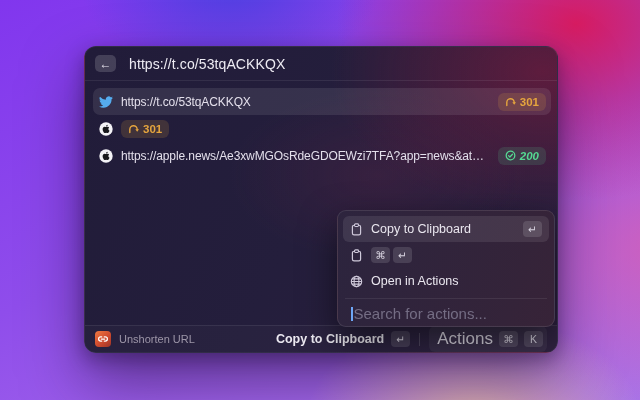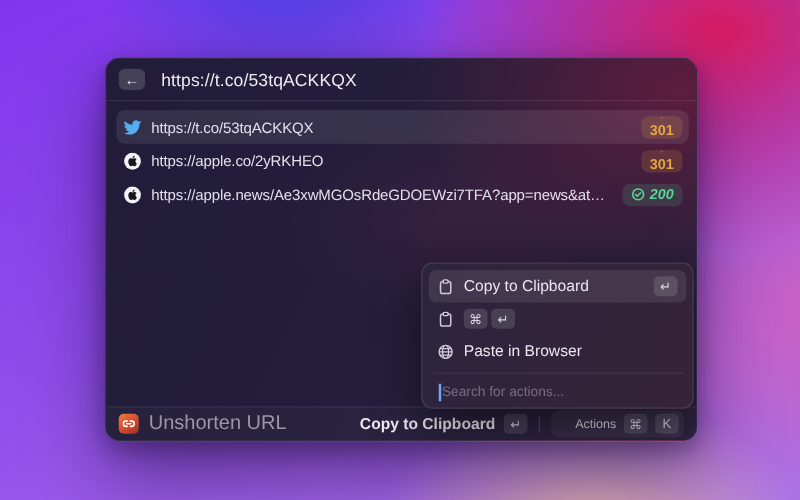--- a/index.html
+++ b/index.html
@@ -41,58 +41,58 @@
   .list { position:absolute; left:8px; top:41px; width:458px; }
   .row { height:27px; display:flex; align-items:center; gap:8px;
          padding:0 5px 0 6px; border-radius:7px; }
   .row.sel { background:rgba(255,255,255,.09); }
   .site-ic { width:14px; height:14px; flex:0 0 auto; display:flex; }
   .url { flex:1 1 auto; min-width:0; font-size:12px; color:#e3dfeb;
          white-space:nowrap; overflow:hidden; text-overflow:ellipsis; letter-spacing:-.1px; }
   .badge { flex:0 0 auto; display:flex; align-items:center; gap:4px;
            height:18px; padding:0 7px; border-radius:6px;
            font-size:11.5px; font-weight:bold; }
-  .badge.redirect { color:#e5a53e; background:rgba(229,165,62,.16);flex-direction:column; }
+  .badge.redirect { color:#e5a53e; background:rgba(229,165,62,.16); }
   .badge.success  { color:#55d892; background:rgba(85,216,146,.15);font-style:italic; }
   .badge svg { display:block; }
 
   
   .popup { position:absolute; left:252px; top:163px; width:218px; height:117px;
            border-radius:9px; border:1px solid rgba(255,255,255,.10);
            background:linear-gradient(105deg, rgba(45,37,62,.98) 0%, rgba(55,36,56,.98) 100%);
            box-shadow:0 14px 36px rgba(0,0,0,.5); padding:5px 5px 0 5px; z-index:5; }
   .p-item { height:26px; display:flex; align-items:center; gap:8px;
             padding:0 7px; border-radius:6px; color:#eae7ef; font-size:12.5px; }
   .p-item.sel { background:rgba(255,255,255,.09); }
   .p-item .ic { width:13px; height:13px; color:#cfc9da; display:flex; flex:0 0 auto; }
   .p-item .lbl { flex:1 1 auto; }
   .keys { display:flex; gap:3px; }
   .key { min-width:19px; height:16px; padding:0 4px; border-radius:4px;
          background:rgba(255,255,255,.13); color:#d9d4e1;
          font-size:10.5px; display:flex; align-items:center; justify-content:center; }
   .p-div { height:1px; background:rgba(255,255,255,.08); margin:4px 2px 0 2px; }
   .p-search { height:29px; display:flex; align-items:center; padding:0 8px; }
   .caret { width:1.5px; height:14px; background:#6ea6f7; margin-right:1px; }
-  .p-ph { font-size:11px; color:#746d84; }
+  .p-ph { font-size:15px; color:#746d84; }
 
   
   .ftr { position:absolute; left:0; bottom:0; width:100%; height:27px;
          display:flex; align-items:center; padding:0 10px;
          border-top:1px solid rgba(255,255,255,.08); background:rgba(255,255,255,.02); }
   .ext-ic { width:16px; height:16px; border-radius:4px; flex:0 0 auto;
             background:linear-gradient(140deg,#ef7a42 0%, #cf4a2e 55%, #9c3326 100%);
             display:flex; align-items:center; justify-content:center; }
-  .ext-name { margin-left:8px; font-size:16px; color:#9d96a8; }
+  .ext-name { margin-left:8px; font-size:11px; color:#9d96a8; }
   .f-right { margin-left:auto; display:flex; align-items:center; }
   .f-primary { display:flex; align-items:center; gap:7px; }
   .f-primary .f-lbl { font-size:12.5px; font-weight:bold; color:#ece9f1; }
   .f-sep { width:1px; height:13px; background:rgba(255,255,255,.16); margin:0 9px; }
   .f-actions { display:flex; align-items:center; gap:6px;
                background:rgba(255,255,255,.055); border-radius:6px; padding:3px 4px 3px 8px; }
-  .f-actions .f-lbl { font-size:10px; color:#d9d5e1;margin-left:11px; }
+  .f-actions .f-lbl { font-size:17px; color:#d9d5e1; }
 </style>
 </head>
 <body>
 
 <div class="stage">
   <div class="window">
 
     <div class="hdr">
       <div class="back-btn">
         <span>←</span>
@@ -120,21 +120,20 @@
 
       <div class="row">
         <span class="site-ic">
           <svg viewBox="0 0 24 24" width="14" height="14">
               <circle cx="12" cy="12" r="11.5" fill="#f3f2f6"></circle>
               <g transform="translate(4.9,4.5) scale(0.6)">
                 <path fill="#17171b" d="M12.15 6.9c-.95 0-2.42-1.08-3.96-1.04-2.04.03-3.91 1.18-4.96 3.01-2.12 3.68-.55 9.1 1.52 12.09 1.01 1.45 2.21 3.09 3.79 3.04 1.52-.07 2.09-.99 3.94-.99 1.83 0 2.35.99 3.96.95 1.64-.03 2.68-1.48 3.68-2.95 1.16-1.69 1.64-3.32 1.66-3.41-.04-.01-3.18-1.22-3.22-4.86-.03-3.04 2.48-4.49 2.6-4.56-1.43-2.09-3.62-2.32-4.39-2.38-2-.16-3.68 1.09-4.61 1.09zM15.53 3.83c.84-1.01 1.4-2.43 1.25-3.83-1.21.05-2.66.8-3.53 1.82-.78.9-1.45 2.34-1.27 3.71 1.34.1 2.71-.69 3.56-1.7"></path>
               </g>
             </svg>
         </span>
-        <span class="url">https://apple.co/2yRKHEO</span>
         <span class="badge redirect">
           <svg viewBox="0 0 14 14" width="11" height="11">
               <path d="M2.3 12V8.2a4.7 4.7 0 0 1 9.4 0" fill="none" stroke="currentColor" stroke-width="1.8" stroke-linecap="round"></path>
               <path d="M9.3 7.9h4.8L11.7 11z" fill="currentColor"></path>
             </svg>
           <span>301</span>
         </span>
       </div>
 
       <div class="row">
@@ -183,21 +182,21 @@
         </span>
       </div>
       <div class="p-item">
         <span class="ic">
           <svg viewBox="0 0 14 14" width="13" height="13" fill="none" stroke="currentColor" stroke-width="1.2">
               <circle cx="7" cy="7" r="5.6"></circle>
               <ellipse cx="7" cy="7" rx="2.6" ry="5.6"></ellipse>
               <path d="M1.4 7h11.2M2.1 4.2h9.8M2.1 9.8h9.8"></path>
             </svg>
         </span>
-        <span class="lbl">Paste in Browser</span>
+        <span class="lbl">Open in Actions</span>
       </div>
       <div class="p-div"></div>
       <div class="p-search">
         <span class="caret"></span>
         <span class="p-ph">Search for actions...</span>
       </div>
     </div>
 
     <div class="ftr">
       <div class="ext-ic">

